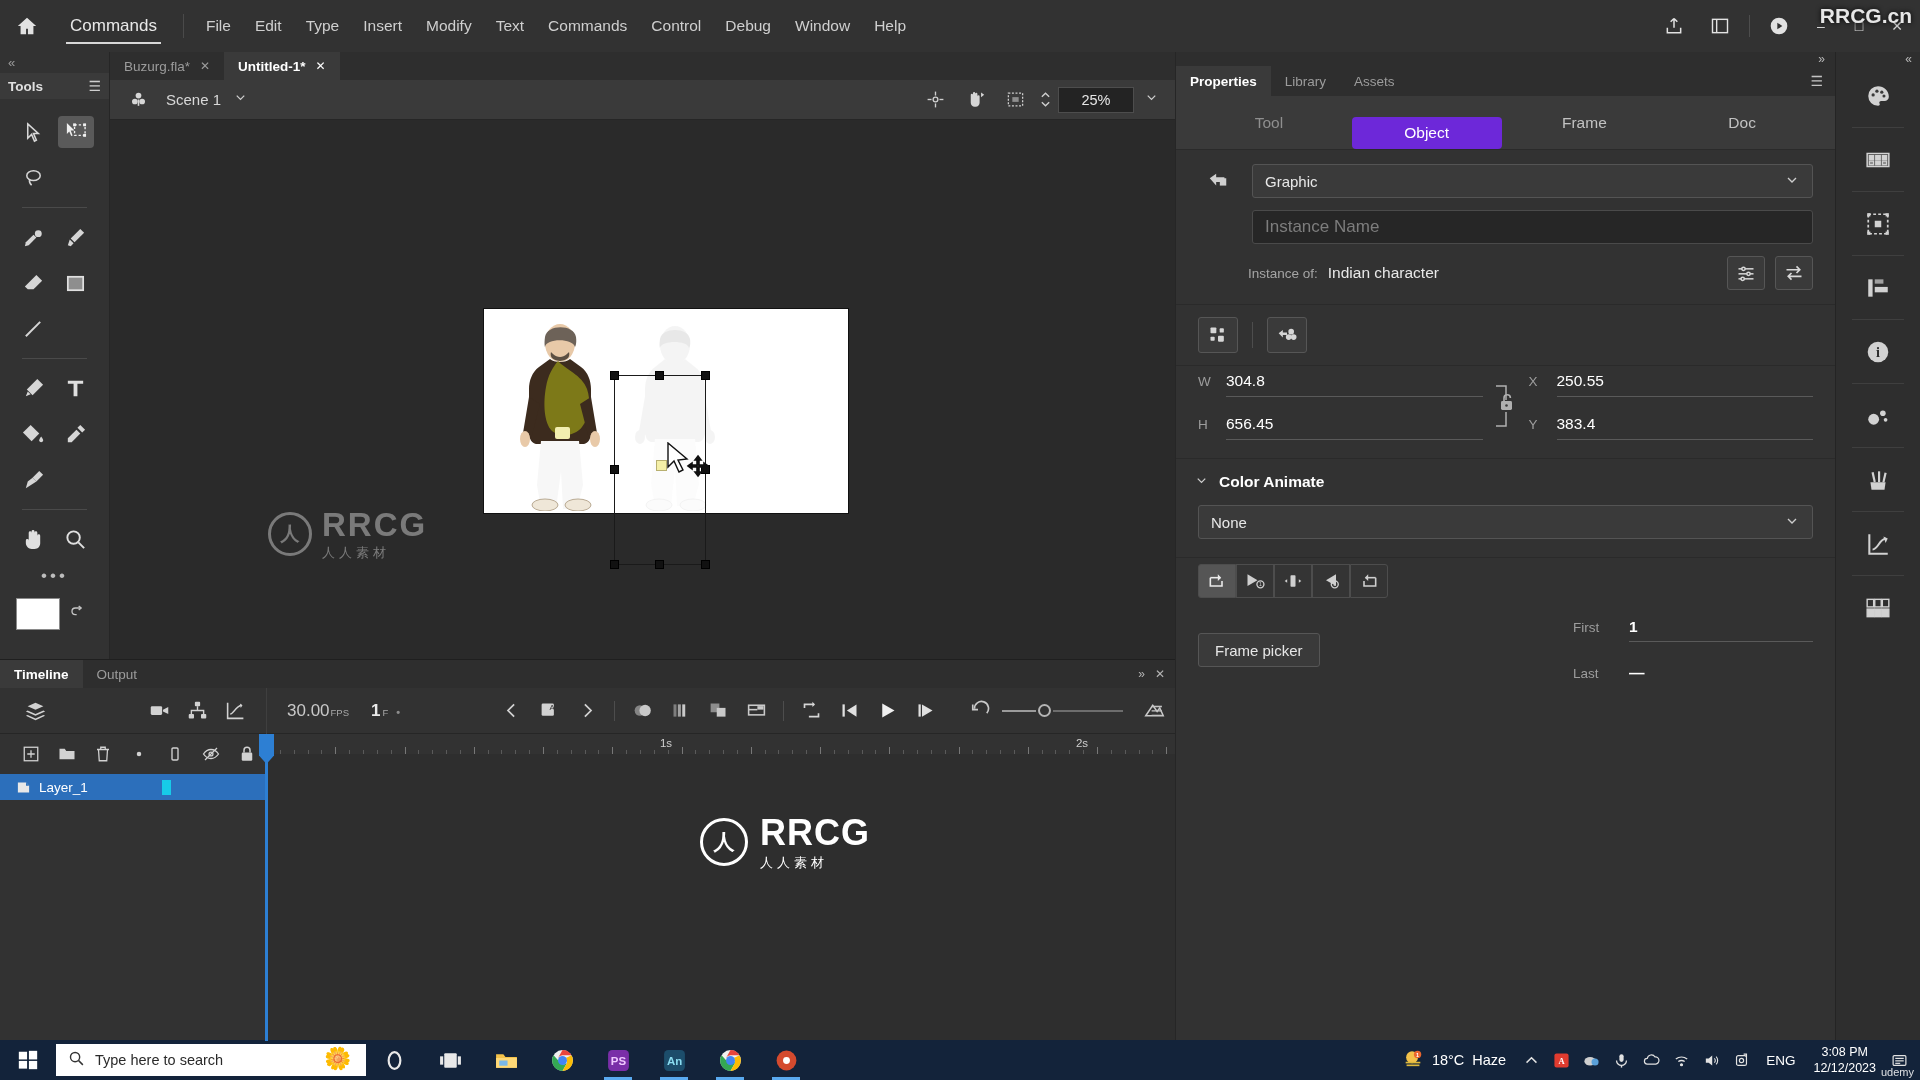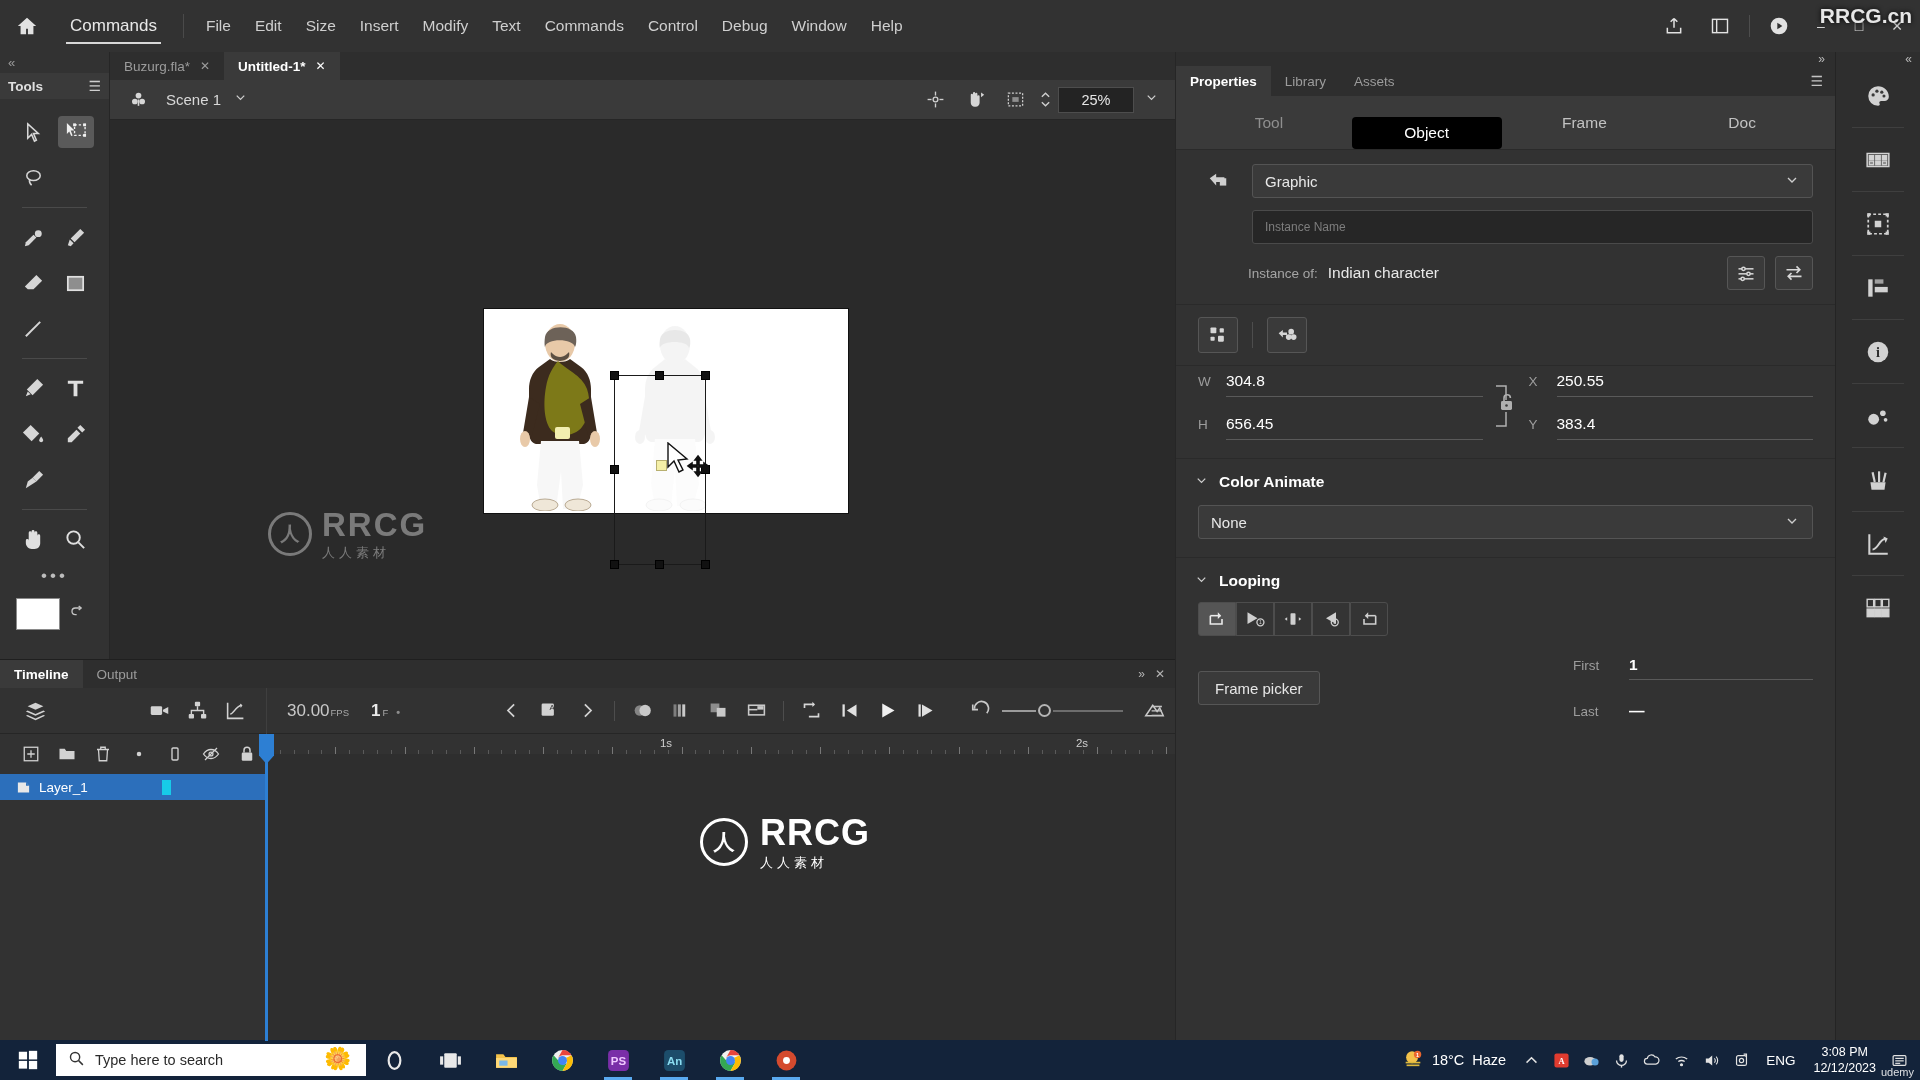--- a/index.html
+++ b/index.html
@@ -225,35 +225,35 @@
   .props-tab.idle { color: #9c9c9c; }
   .props-burger { position: absolute; right: 12px; color: #c3c3c3; font-size: 14px; line-height: 8px; }
   .seg-row {
     height: 54px; display: flex; align-items: center; justify-content: space-around;
     background: #3a3a3a; border-bottom: 1px solid #2a2a2a; padding: 0 14px;
   }
   .seg {
     flex: 1; text-align: center; font-size: 15.5px; color: #c2c2c2;
     padding: 7px 0; border-radius: 4px; margin: 0 4px;
   }
-  .seg.active { background: #000000; color: #ffffff; margin-top: 21px; }
+  .seg.active { background: #6d28d9; color: #ffffff; margin-top: 21px; }
   .seg.dim { color: #8f8f8f; }
 
   .p-sec { padding: 14px 22px; border-bottom: 1px solid #2a2a2a; }
   .p-row { display: flex; align-items: center; gap: 14px; margin-bottom: 12px; }
   .p-ico { width: 40px; display: flex; align-items: center; justify-content: center; }
   .p-ico svg { width: 22px; height: 22px; }
   .sel-ctl {
     flex: 1; height: 34px; background: #3a3a3a; border: 1px solid #545454; border-radius: 3px;
     display: flex; align-items: center; padding: 0 12px; color: #e8e8e8; font-size: 15px;
   }
   .sel-ctl .cv { margin-left: auto; color: #cdcdcd; }
   .txt-ctl {
     flex: 1; height: 34px; background: #262626; border: 1px solid #4a4a4a; border-radius: 3px;
-    display: flex; align-items: center; padding: 0 12px; color: #7d7d7d; font-size: 12px;
+    display: flex; align-items: center; padding: 0 12px; color: #7d7d7d; font-size: 17px;
   }
   .inst-row { display: flex; align-items: center; gap: 10px; }
   .inst-lbl { color: #a5a5a5; font-size: 13.5px; }
   .inst-val { color: #e8e8e8; font-size: 15.5px; }
   .inst-btns { margin-left: auto; display: flex; gap: 10px; }
   .sq-btn {
     width: 38px; height: 34px; border: 1px solid #565656; border-radius: 3px;
     display: flex; align-items: center; justify-content: center; background: #3a3a3a;
   }
   .sq-btn svg { width: 20px; height: 20px; }
@@ -335,21 +335,21 @@
     <div class="home-icon">
       <svg viewBox="0 0 24 24" fill="#e2e2e2">
           <path d="M12 3 2 12h3v9h6v-6h2v6h6v-9h3z"></path>
         </svg>
     </div>
     <div class="brand">Commands</div>
     <div class="menu-sep"></div>
     <div class="menu-items">
       <div class="menu-item">File</div>
       <div class="menu-item">Edit</div>
-      <div class="menu-item">Size</div>
+      <div class="menu-item">Type</div>
       <div class="menu-item">Insert</div>
       <div class="menu-item">Modify</div>
       <div class="menu-item">Text</div>
       <div class="menu-item">Commands</div>
       <div class="menu-item">Control</div>
       <div class="menu-item">Debug</div>
       <div class="menu-item">Window</div>
       <div class="menu-item">Help</div>
     </div>
     <div class="menubar-right">
@@ -1083,28 +1083,20 @@
         <span class="cv">
           <svg viewBox="0 0 24 24" width="16" height="16" fill="none" stroke="#cdcdcd" stroke-width="2">
               <path d="M6 9l6 6 6-6"></path>
             </svg>
         </span>
       </div>
     </div>
 
     <div style="height:1px;background:#2a2a2a;"></div>
 
-    <div class="sec-hdr">
-      <span class="cv">
-        <svg viewBox="0 0 24 24" width="15" height="15" fill="none" stroke="#cfcfcf" stroke-width="2">
-            <path d="M6 9l6 6 6-6"></path>
-          </svg>
-      </span>
-      <span class="t">Looping</span>
-    </div>
     <div class="loop-btns">
       <div class="loop-btn active">
         <svg viewBox="0 0 24 24" fill="none" stroke="#eaeaea" stroke-width="1.9">
             <path d="M4 8v10h14V12"></path>
             <path d="M4 8h12"></path>
             <path d="M13 4l4 4-4 4" fill="#eaeaea" stroke="none"></path>
           </svg>
       </div>
       <div class="loop-btn">
         <svg viewBox="0 0 24 24" fill="#cfcfcf">

